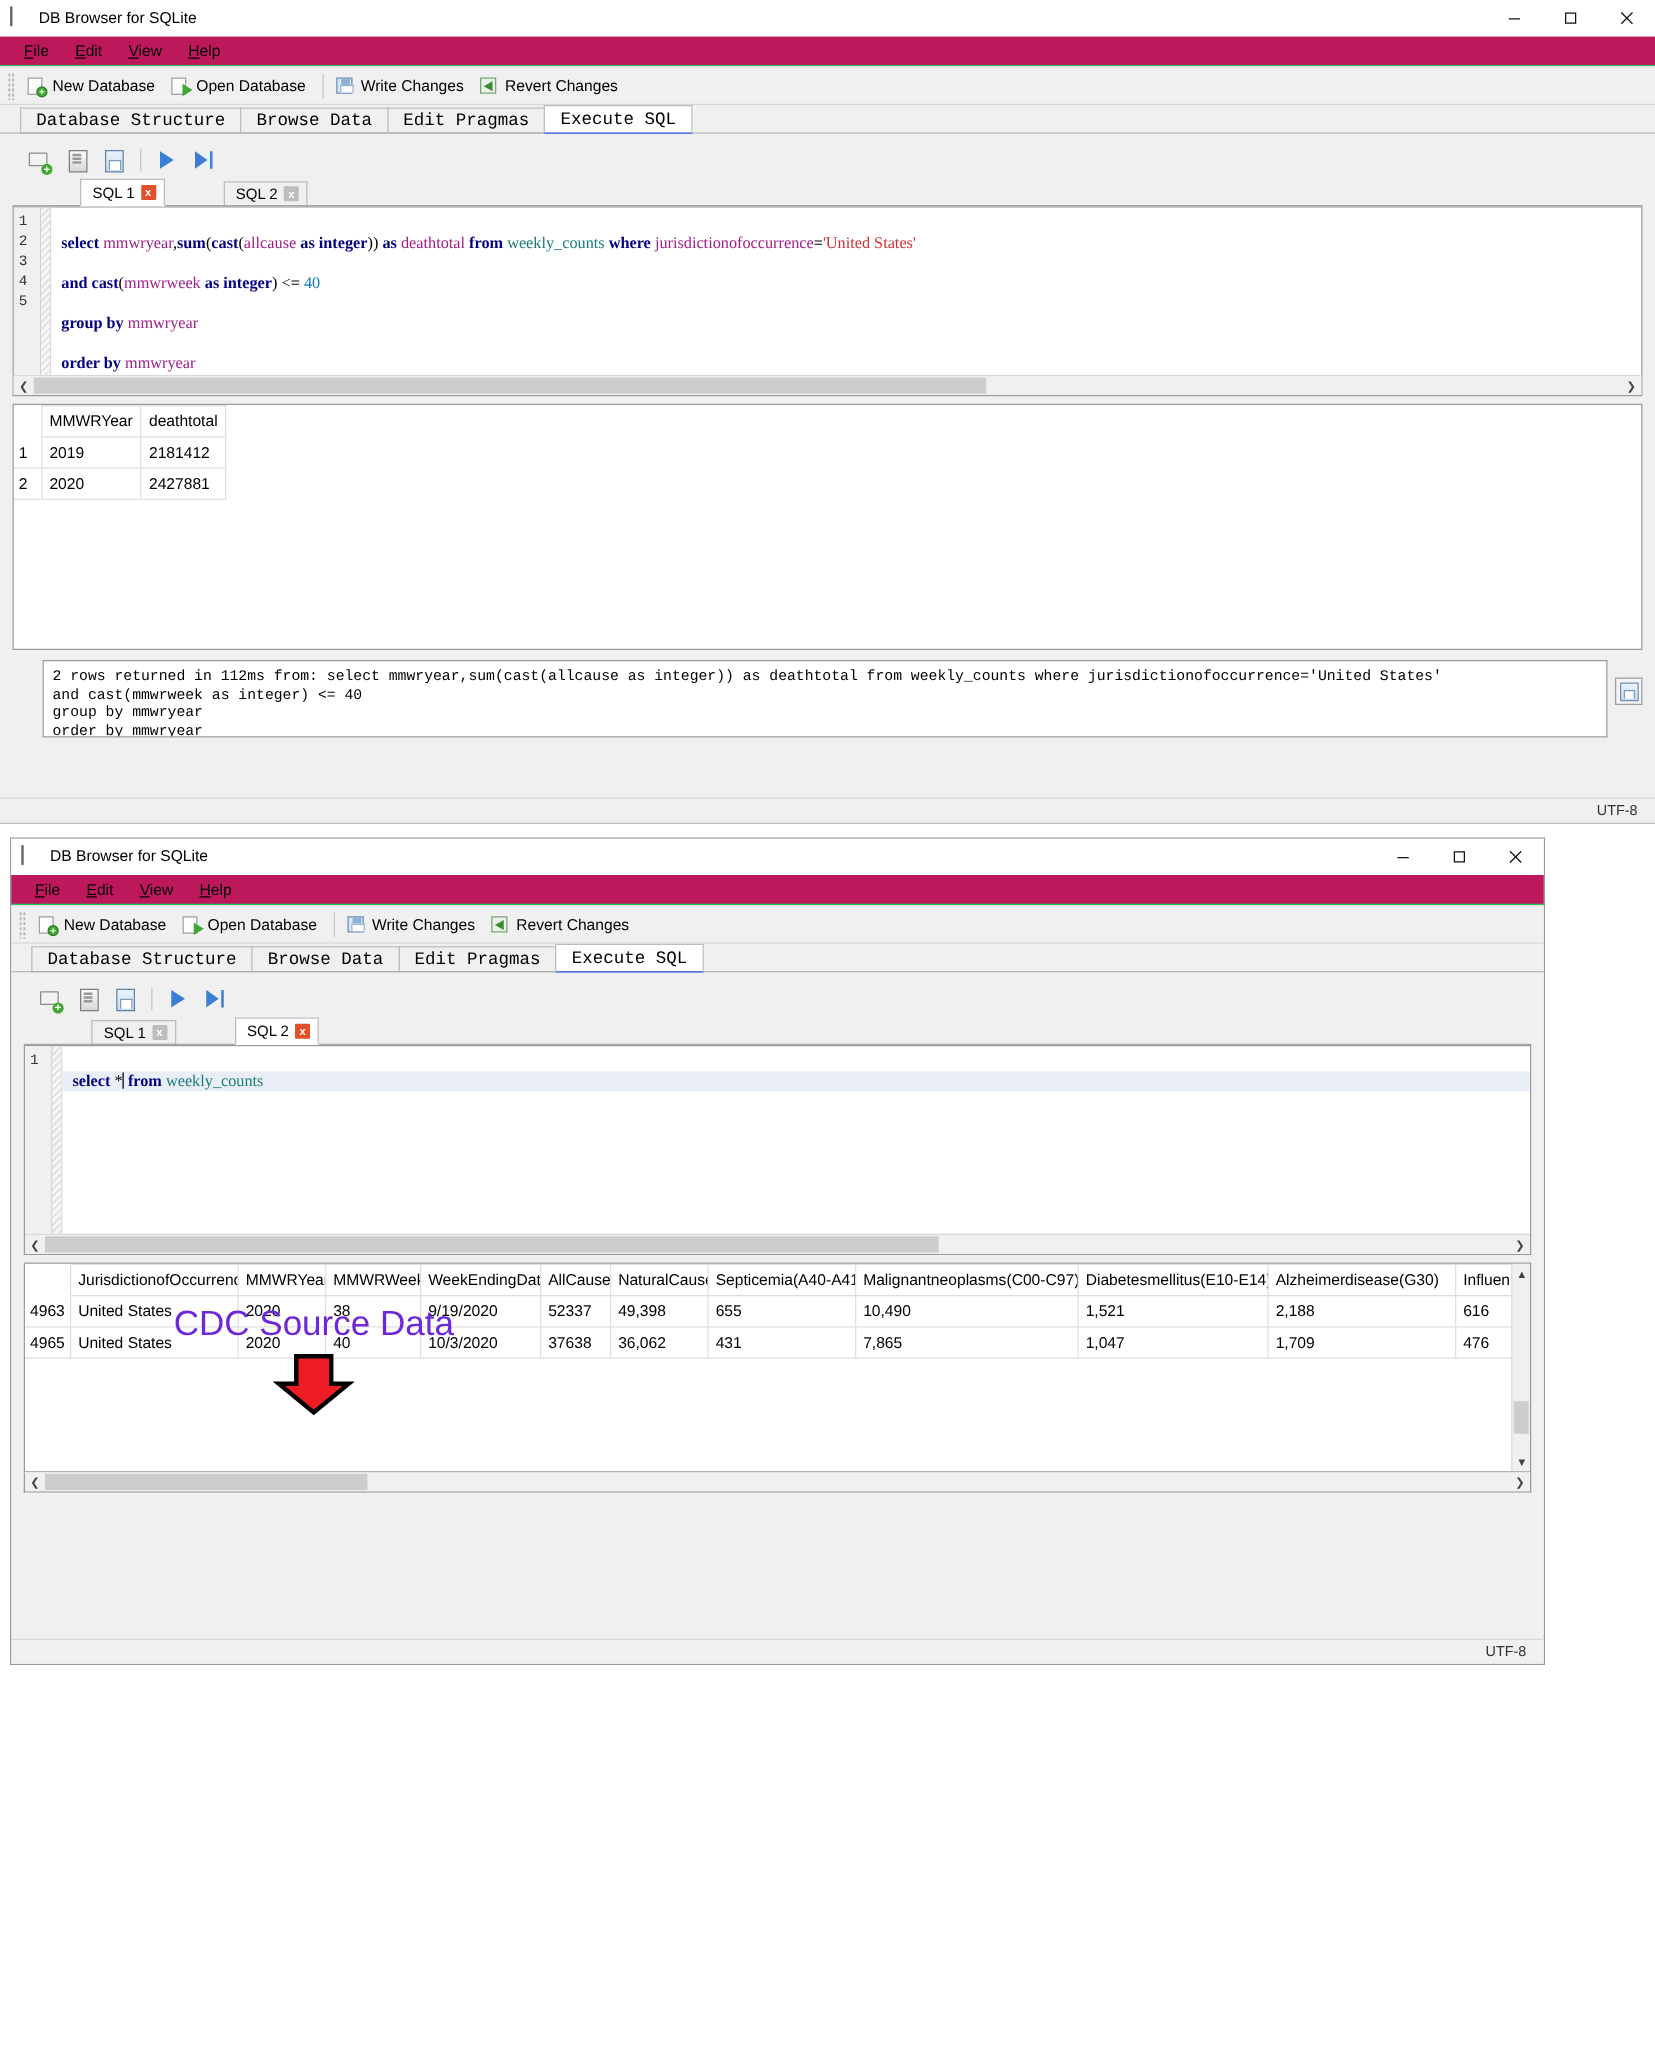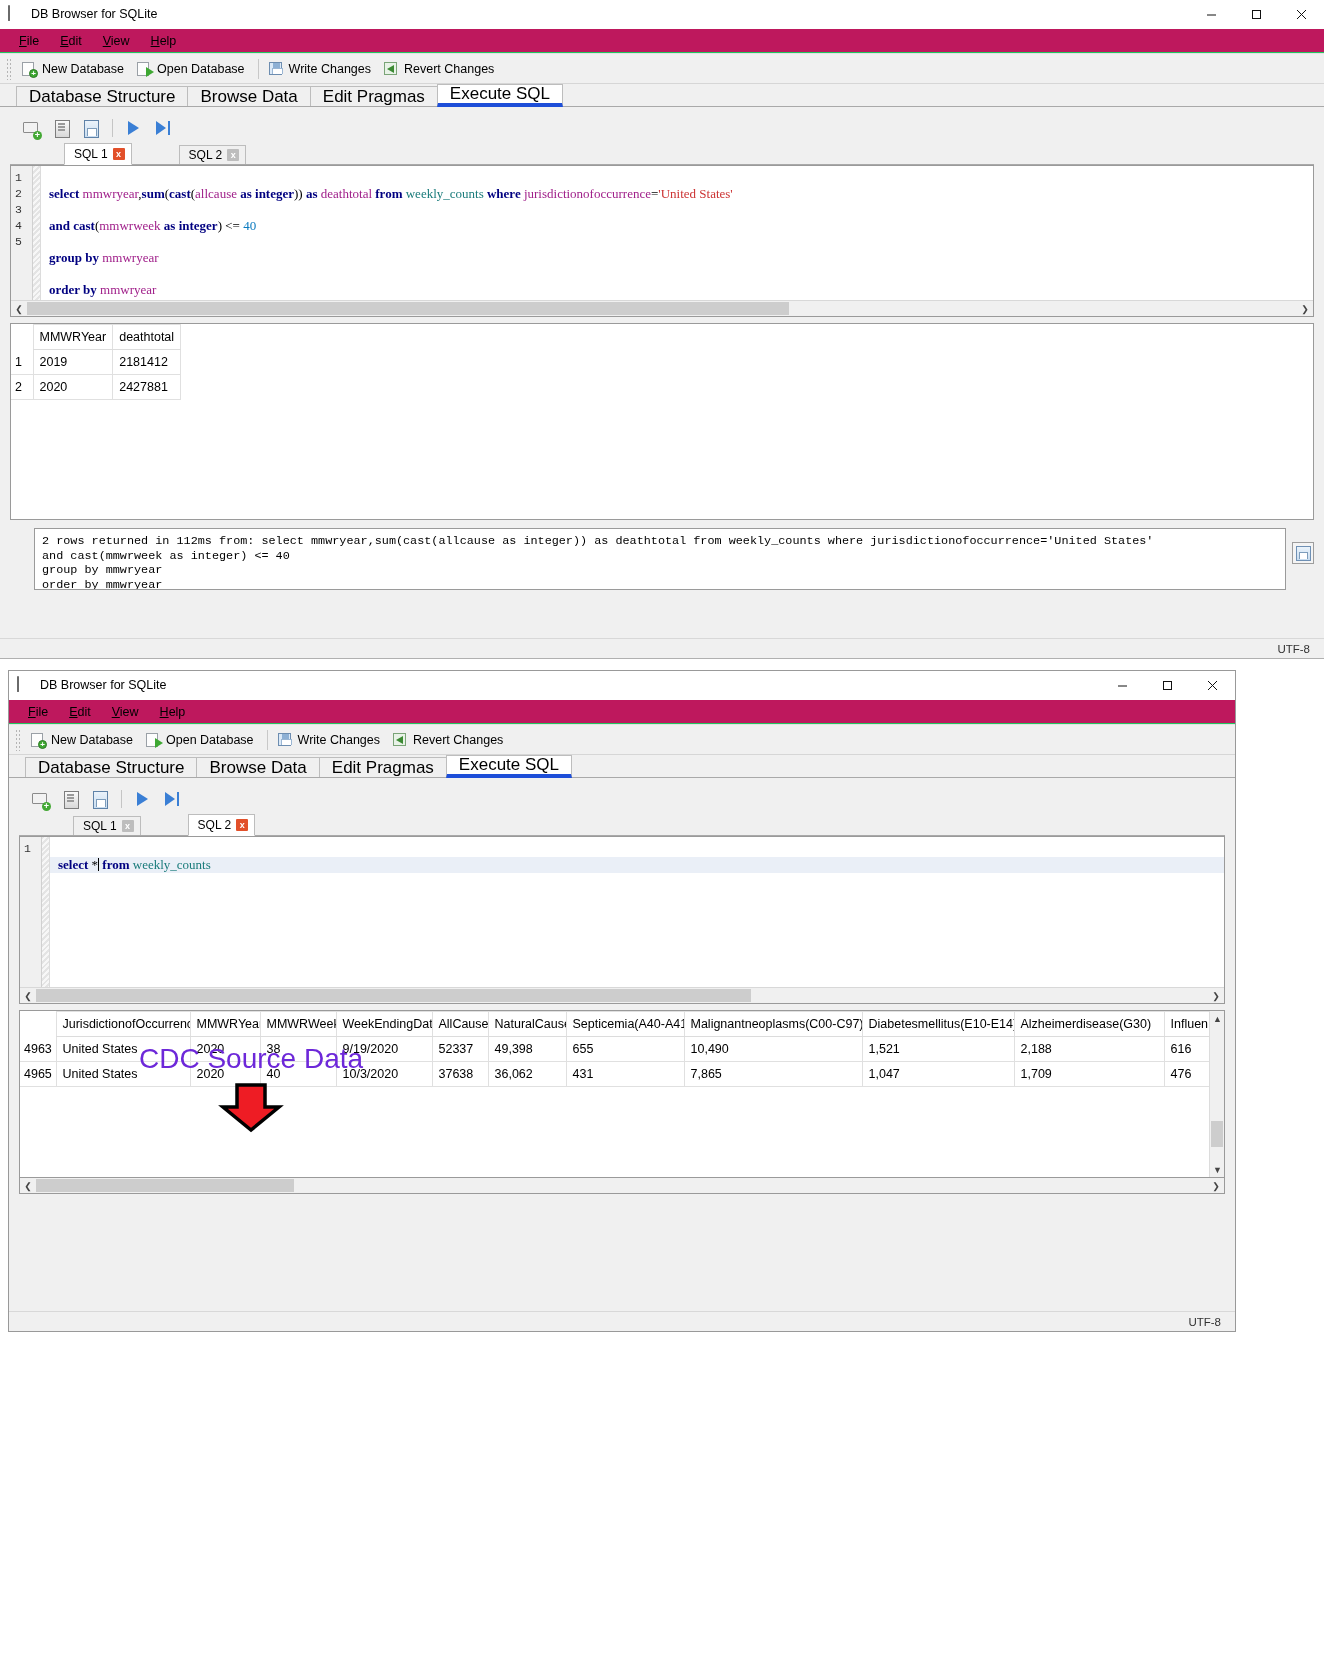--- a/index.html
+++ b/index.html
@@ -157,32 +157,33 @@
     position: relative;
   }
   .tabstrip:after {
     content: ""; position: absolute; left: 0; right: 0; bottom: 0;
     height: 1px; background: #a9a9a9;
   }
   .tab {
     height: 21px;
     padding: 0 12px;
     display: flex; align-items: center;
-    font-size: 17px;
+    font-size: 14px;
     background: #f0f0f0;
     border: 1px solid #bdbdbd;
     border-bottom: 1px solid #a9a9a9;
     margin-right: -1px;
     position: relative;
     color: #000;
+    font-family: Liberation Mono, monospace;
   }
   .tab.active {
     background: #ffffff;
     height: 23px;
-    border-bottom: 4px solid #1d4ed8;
+    border-bottom: 1px solid #1d4ed8;
     z-index: 3;
   }
 
   
   .panel {
     background: #f0f0f0;
     padding: 6px 10px 0 10px;
     position: relative;
   }
   .editor-toolbar {

